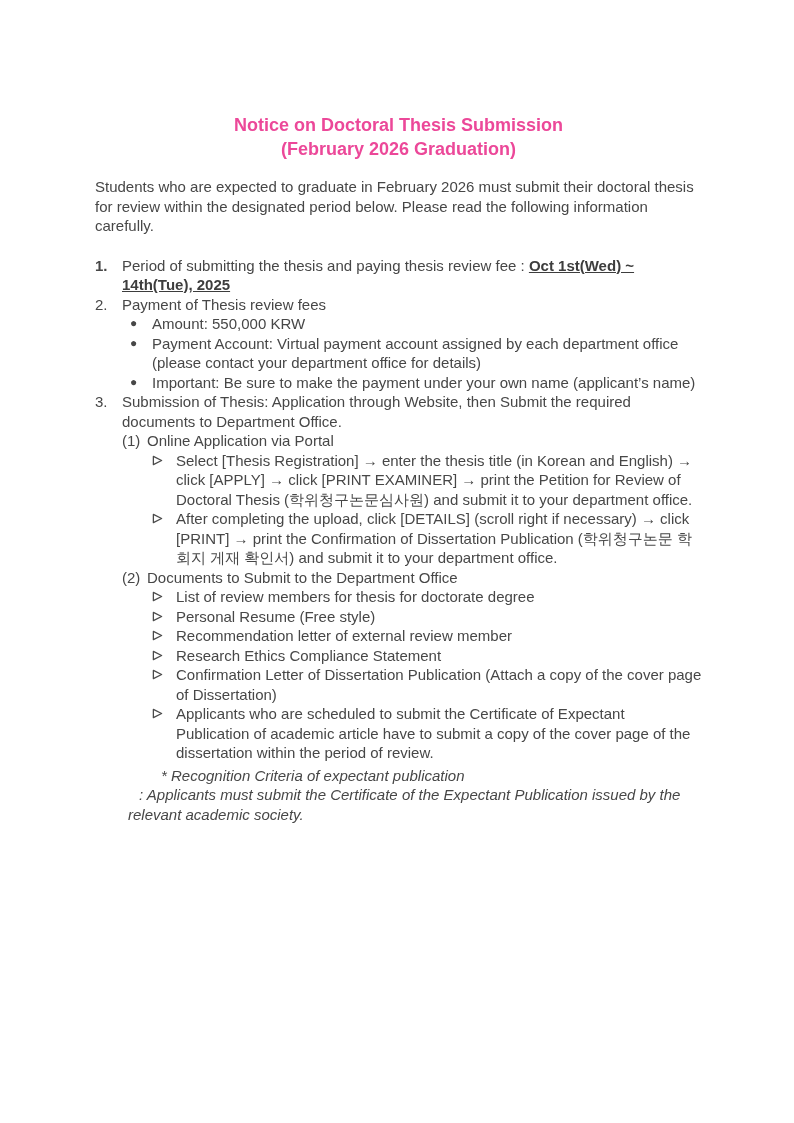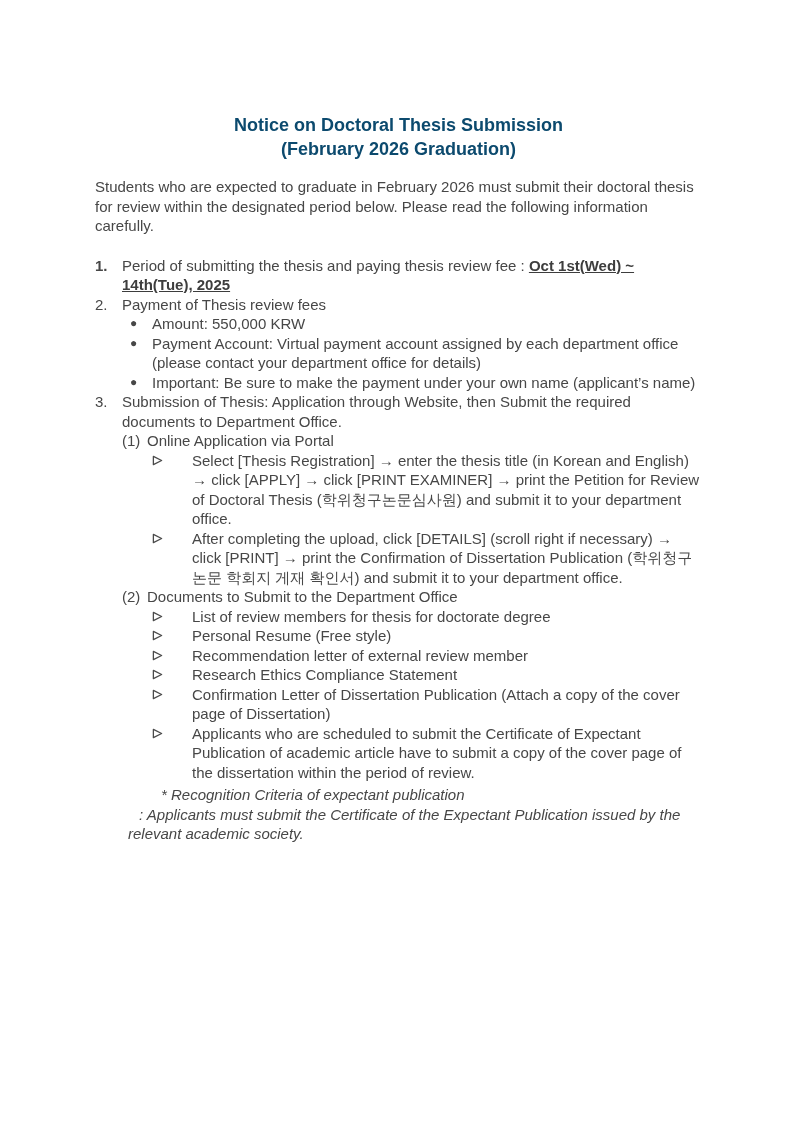--- a/index.html
+++ b/index.html
@@ -13,35 +13,35 @@
     font-size:15px;
     line-height:19.5px;
     color:#474747;
     overflow:hidden;
   }
   .title{
     text-align:center;
     font-weight:bold;
     font-size:18px;
     line-height:24px;
-    color:#0c4a6e;
+    color:#ec4899;
   }
   .intro{margin:16px 0 16px 0;}
   .list{margin-top:20px;}
   .row{display:flex;align-items:flex-start;}
   .num{flex:0 0 27px;}
   .num.bold{font-weight:bold;}
   .content{flex:1 1 auto;min-width:0;}
   .hl{font-weight:bold;text-decoration:underline;color:#3d3d3d;}
   .bullet-row{margin-left:35px;}
   .bullet-marker{flex:0 0 22px;font-size:12px;line-height:19.5px;color:#474747;}
   .sub-row{margin-left:27px;}
   .sub-label{flex:0 0 25px;}
   .path-line{margin-left:52px;}
-  .arrow-row{margin-left:57px;gap:16px;}
+  .arrow-row{margin-left:57px;}
   .arrow-marker{flex:0 0 24px;padding-top:4px;}
   .arrow-marker svg{display:block;}
   .note1{margin-left:66px;margin-top:3px;font-style:italic;}
   .note2{margin-left:33px;text-indent:11px;font-style:italic;}
 </style>
 </head>
 <body>
 
 <div class="page">
 

